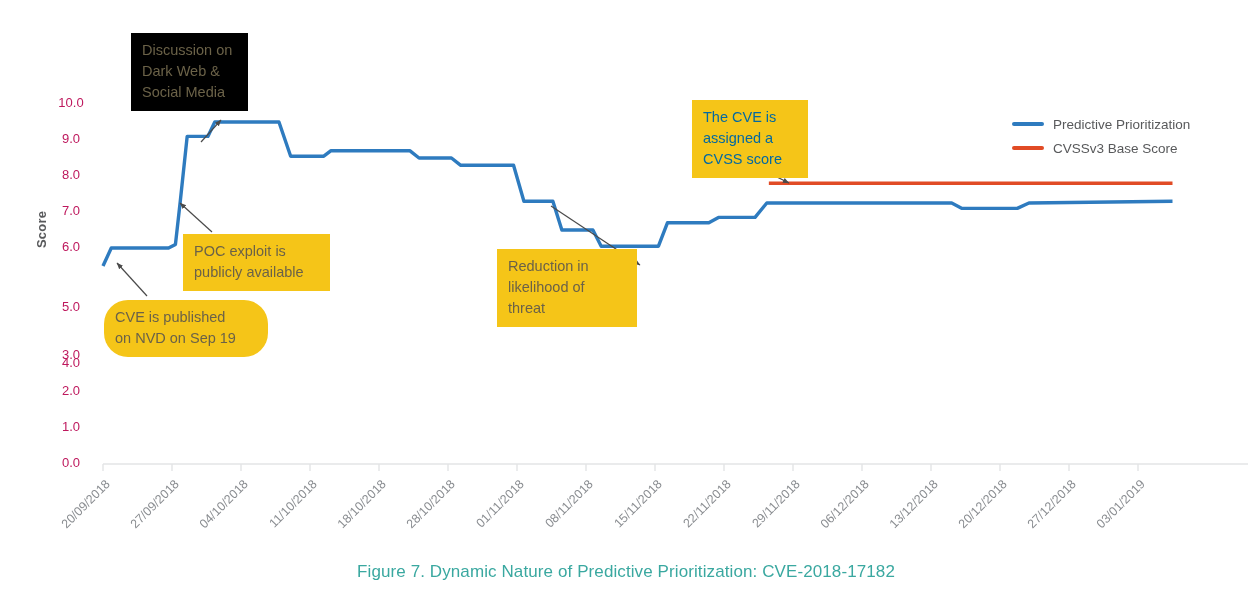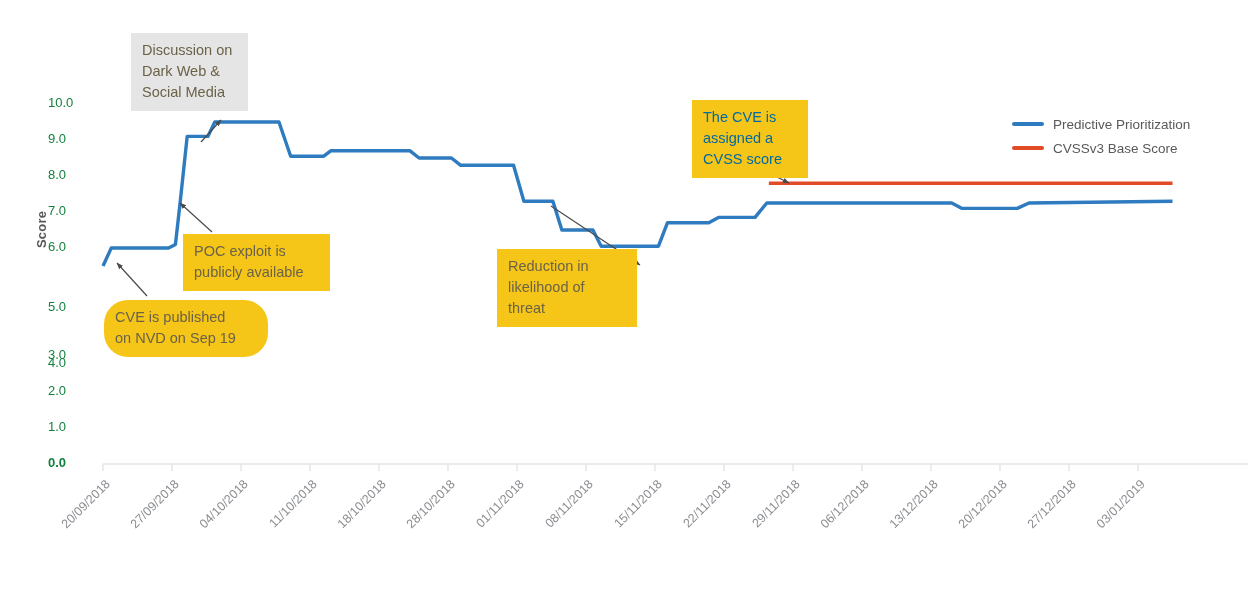--- a/index.html
+++ b/index.html
@@ -17,22 +17,22 @@
     position:absolute;
     left:34px;top:248px;
     transform:rotate(-90deg);
     transform-origin:left top;
     font-size:13px;font-weight:bold;color:#58595b;
     letter-spacing:.2px;
     white-space:nowrap;
   }
   .ytick{
     position:absolute;
-    width:46px;text-align:left;
-    font-size:13px;color:#15803d;
+    width:46px;text-align:center;
+    font-size:13px;color:#be185d;
     white-space:nowrap;
   }
   .xtick{
     position:absolute;
     font-size:12.5px;color:#8a8d91;
     white-space:nowrap;
     transform:rotate(-45deg);
     transform-origin:right top;
     text-align:right;
   }
@@ -120,42 +120,42 @@
       <div class="ytick" style="left: 48px; top: 95px;">10.0</div>
       <div class="ytick" style="left: 48px; top: 131px;">9.0</div>
       <div class="ytick" style="left: 48px; top: 167px;">8.0</div>
       <div class="ytick" style="left: 48px; top: 203px;">7.0</div>
       <div class="ytick" style="left: 48px; top: 239px;">6.0</div>
       <div class="ytick" style="left: 48px; top: 275px; margin-top: 24px;">5.0</div>
       <div class="ytick" style="left: 48px; top: 311px; margin-top: 44px;">4.0</div>
       <div class="ytick" style="left: 48px; top: 347px;">3.0</div>
       <div class="ytick" style="left: 48px; top: 383px;">2.0</div>
       <div class="ytick" style="left: 48px; top: 419px;">1.0</div>
-      <div class="ytick" style="left: 48px; top: 455px; font-weight: bold;">0.0</div>
+      <div class="ytick" style="left: 48px; top: 455px;">0.0</div>
     </div>
   <div id="xticklabels">
       <div class="xtick" style="left: -9px; top: 477px; width: 112px;">20/09/2018</div>
       <div class="xtick" style="left: 60px; top: 477px; width: 112px;">27/09/2018</div>
       <div class="xtick" style="left: 129px; top: 477px; width: 112px;">04/10/2018</div>
       <div class="xtick" style="left: 198px; top: 477px; width: 112px;">11/10/2018</div>
       <div class="xtick" style="left: 267px; top: 477px; width: 112px;">18/10/2018</div>
       <div class="xtick" style="left: 336px; top: 477px; width: 112px;">28/10/2018</div>
       <div class="xtick" style="left: 405px; top: 477px; width: 112px;">01/11/2018</div>
       <div class="xtick" style="left: 474px; top: 477px; width: 112px;">08/11/2018</div>
       <div class="xtick" style="left: 543px; top: 477px; width: 112px;">15/11/2018</div>
       <div class="xtick" style="left: 612px; top: 477px; width: 112px;">22/11/2018</div>
       <div class="xtick" style="left: 681px; top: 477px; width: 112px;">29/11/2018</div>
       <div class="xtick" style="left: 750px; top: 477px; width: 112px;">06/12/2018</div>
       <div class="xtick" style="left: 819px; top: 477px; width: 112px;">13/12/2018</div>
       <div class="xtick" style="left: 888px; top: 477px; width: 112px;">20/12/2018</div>
       <div class="xtick" style="left: 957px; top: 477px; width: 112px;">27/12/2018</div>
       <div class="xtick" style="left: 1026px; top: 477px; width: 112px;">03/01/2019</div>
     </div>
   <div id="callouts">
-      <div class="callout" style="left: 131px; top: 33px; width: 117px; min-height: 77px; background: #e5e5e5; color: rgb(107, 98, 72);">Discussion on
+      <div class="callout" style="left: 131px; top: 33px; width: 117px; min-height: 77px; background: #000000; color: rgb(107, 98, 72);">Discussion on
 Dark Web &amp;
 Social Media</div>
       <div class="callout" style="left: 183px; top: 234px; width: 147px; min-height: 51px; background: rgb(245, 197, 24); color: rgb(107, 98, 72);">POC exploit is
 publicly available</div>
       <div class="callout" style="left: 104px; top: 300px; width: 164px; min-height: 52px; background: rgb(245, 197, 24); color: rgb(107, 98, 72); border-radius: 24px;">CVE is published
 on NVD on Sep 19</div>
       <div class="callout" style="left: 497px; top: 249px; width: 140px; min-height: 68px; background: rgb(245, 197, 24); color: rgb(107, 98, 72);">Reduction in
 likelihood of
 threat</div>
       <div class="callout" style="left: 692px; top: 100px; width: 116px; min-height: 68px; background: rgb(245, 197, 24); color: #0369a1;">The CVE is
@@ -167,13 +167,14 @@
     <div class="legend-row">
       <span class="legend-swatch" id="sw0" style="background: rgb(46, 123, 191);"></span>
       <span>Predictive Prioritization</span>
     </div>
     <div class="legend-row">
       <span class="legend-swatch" id="sw1" style="background: rgb(225, 75, 37);"></span>
       <span>CVSSv3 Base Score</span>
     </div>
   </div>
 
+  <div class="caption">Figure 7. Dynamic Nature of Predictive Prioritization: CVE-2018-17182</div>
 </div>
 
 </body></html>

